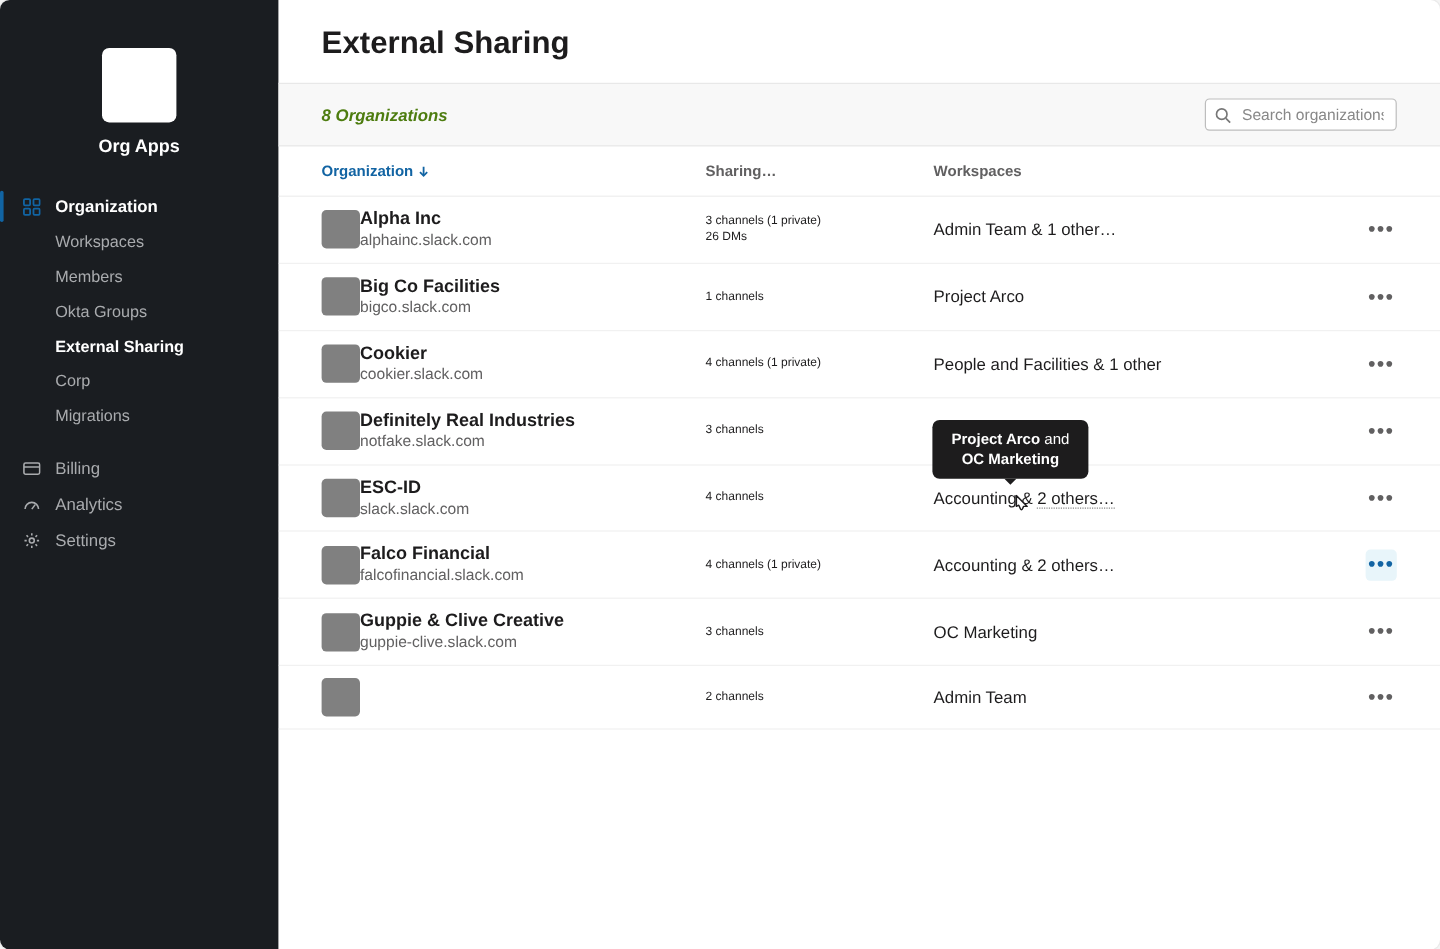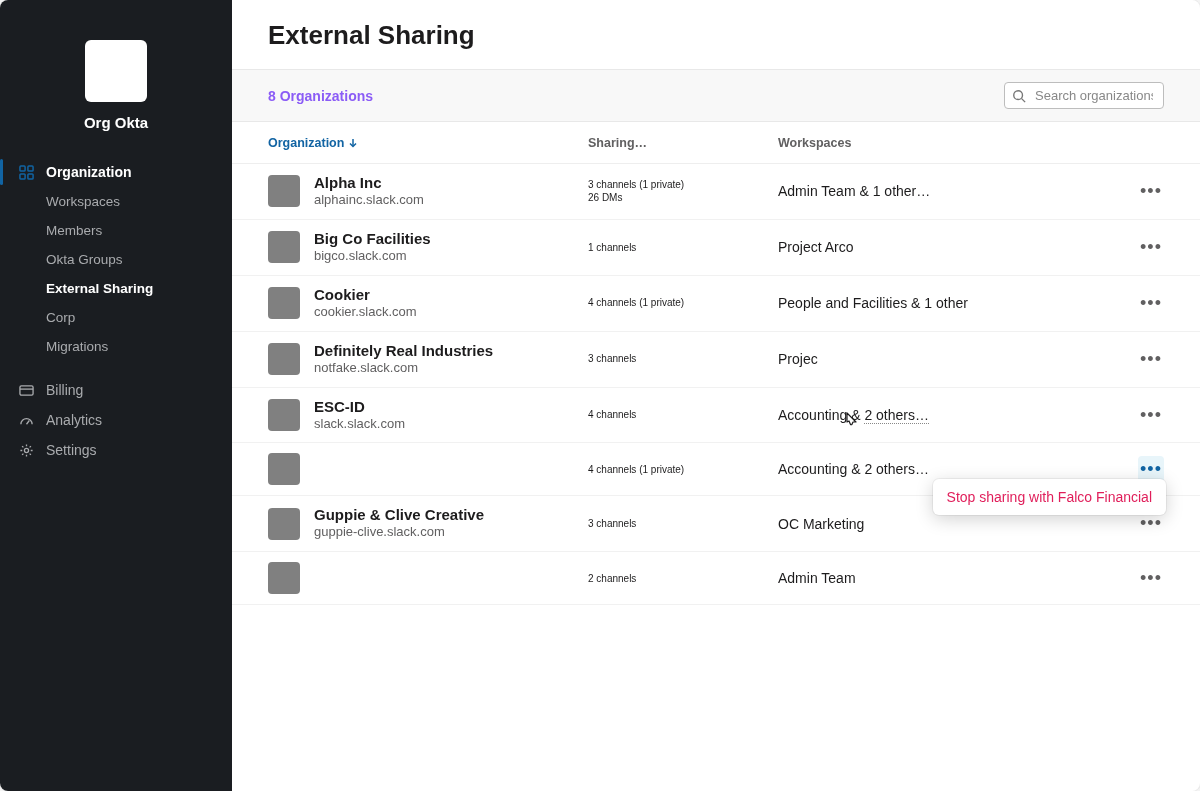--- a/index.html
+++ b/index.html
@@ -19,32 +19,32 @@
   .nav-sub { padding-left:46px; font-size:13.5px;}
   .nav-sub.current { color:#fff; font-weight:700;}
   .nav-group-spacer { height:14px; }
   
   svg { display:block; }
   
   .main { flex:1; display:flex; flex-direction:column; height:791px; overflow:hidden; }
   .header { padding:20px 36px 18px; }
   .page-title { font-size:26px; font-weight:900; color:#1d1c1d; }
   .toolbar-row { background:#f8f8f8; border-top:1px solid #e8e8e8; border-bottom:1px solid #e8e8e8; padding:12px 36px; display:flex; align-items:center; justify-content:space-between;}
-  .count-text { font-weight:700; font-size:14px; color:#8b5cf6;}
+  .count-text { font-weight:700; font-size:14px; color:#4d7c0f;font-style:italic;}
   .search-wrap { position:relative; }
   .search-input { border:1px solid #bdbdbd; border-radius:4px; padding:5px 10px 5px 30px; font-size:13px; width:160px; background:#fff; color:#555;}
   .search-input::placeholder { color:#888; }
   .search-icon { position:absolute; left:8px; top:50%; transform:translateY(-50%); color:#777; }
   
   .table-wrap { flex:1; overflow:auto; }
   .thead, .row { display:grid; grid-template-columns: 320px 190px 1fr 60px; align-items:center; padding:0 36px; }
   .thead { height:42px; font-size:12.5px; color:#616061; font-weight:700; border-bottom:1px solid #eee;}
   .thead .col-org { color:#1264a3; cursor:pointer; display:flex; align-items:center; gap:4px;}
   .row { border-bottom:1px solid #f1f1f1; padding-top:10px; padding-bottom:10px; position:relative;}
-  .org-cell { display:flex; gap:14px; align-items:center; }
+  .org-cell { display:flex; align-items:center; }
   .org-icon-sq { width:32px; height:32px; background:#808080; border-radius:4px; flex-shrink:0;}
   .org-text .name { font-weight:700; font-size:15px; color:#1d1c1d; line-height:1.2;}
   .org-text .domain { font-size:13px; color:#616061; line-height:1.3;}
   .sharing-cell { font-size:10px; color:#1d1c1d; line-height:1.35;}
   .ws-cell { font-size:14px; color:#1d1c1d;}
   .action-cell { text-align:right;}
   .more-btn { display:inline-flex; width:26px; height:26px; align-items:center; justify-content:center; border-radius:4px; cursor:pointer; color:#616061; font-size:18px; letter-spacing:1px;}
   .more-btn.highlight { background:#e8f5fa; color:#1264a3;}
   .underline-dotted { border-bottom:1px dotted #888; cursor:pointer;}
   
@@ -60,21 +60,21 @@
   body { background:#f4f4f4; padding:0; }
 </style>
 </head>
 <body>
 
 <div class="app">
 
   <aside class="sidebar">
     <div class="org-block">
       <div class="org-logo"></div>
-      <div class="org-name">Org Okta</div>
+      <div class="org-name">Org Apps</div>
     </div>
     <nav class="nav">
       <div class="nav-item active">
         <span class="icon">
           <svg width="15" height="15" viewBox="0 0 16 16" fill="none" stroke="currentColor" stroke-width="1.6">
               <rect x="1" y="1" width="5.5" height="5.5" rx="1"></rect>
               <rect x="9.5" y="1" width="5.5" height="5.5" rx="1"></rect>
               <rect x="1" y="9.5" width="5.5" height="5.5" rx="1"></rect>
               <rect x="9.5" y="9.5" width="5.5" height="5.5" rx="1"></rect>
             </svg>
@@ -219,20 +219,23 @@
             <div class="name">Definitely Real Industries</div>
             <div class="domain">notfake.slack.com</div>
           </div>
         </div>
         <div class="sharing-cell">
             <div>3 channels</div>
           </div>
         <div class="ws-cell">Projec</div>
         <div class="action-cell"><span class="more-btn">•••</span></div>
 
+        <div class="tooltip" style="left:545px; top:18px;">
+          <b>Project Arco</b><span> and </span><b>OC Marketing</b>
+        </div>
       </div>
 
       <div class="row">
         <div class="org-cell">
           <div class="org-icon-sq"></div>
           <div class="org-text">
             <div class="name">ESC-ID</div>
             <div class="domain">slack.slack.com</div>
           </div>
         </div>
@@ -247,30 +250,31 @@
         <span class="cursor-ptr" style="left:609px; top:24px;">
           <svg width="16" height="18" viewBox="0 0 16 18">
               <path d="M6 1v9l2-1 1.4 3.2c.3.7 1.3.7 1.6 0L12 10l3 0-9-9z" fill="#fff" stroke="#1d1c1d" stroke-width="1.2" stroke-linejoin="round"></path>
             </svg>
         </span>
       </div>
 
       <div class="row">
         <div class="org-cell">
           <div class="org-icon-sq"></div>
+          <div class="org-text">
+            <div class="name">Falco Financial</div>
+            <div class="domain">falcofinancial.slack.com</div>
+          </div>
         </div>
         <div class="sharing-cell">
             <div>4 channels (1 private)</div>
           </div>
         <div class="ws-cell">Accounting &amp; 2 others…</div>
         <div class="action-cell"><span class="more-btn highlight">•••</span></div>
 
-        <div class="ctx-menu" style="right:34px; top:36px;">
-          <div class="stop-item">Stop sharing with Falco Financial</div>
-        </div>
       </div>
 
       <div class="row">
         <div class="org-cell">
           <div class="org-icon-sq"></div>
           <div class="org-text">
             <div class="name">Guppie &amp; Clive Creative</div>
             <div class="domain">guppie-clive.slack.com</div>
           </div>
         </div>

